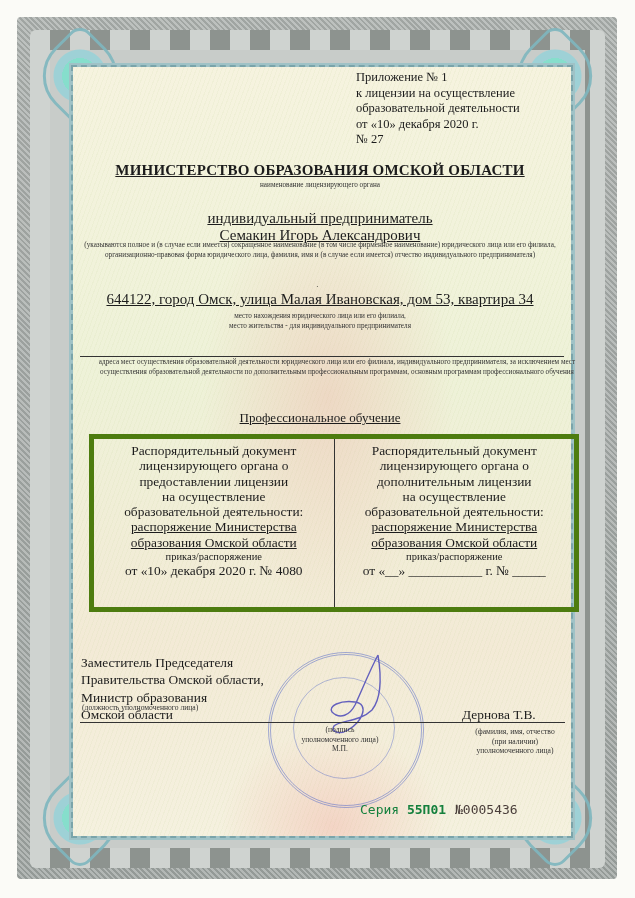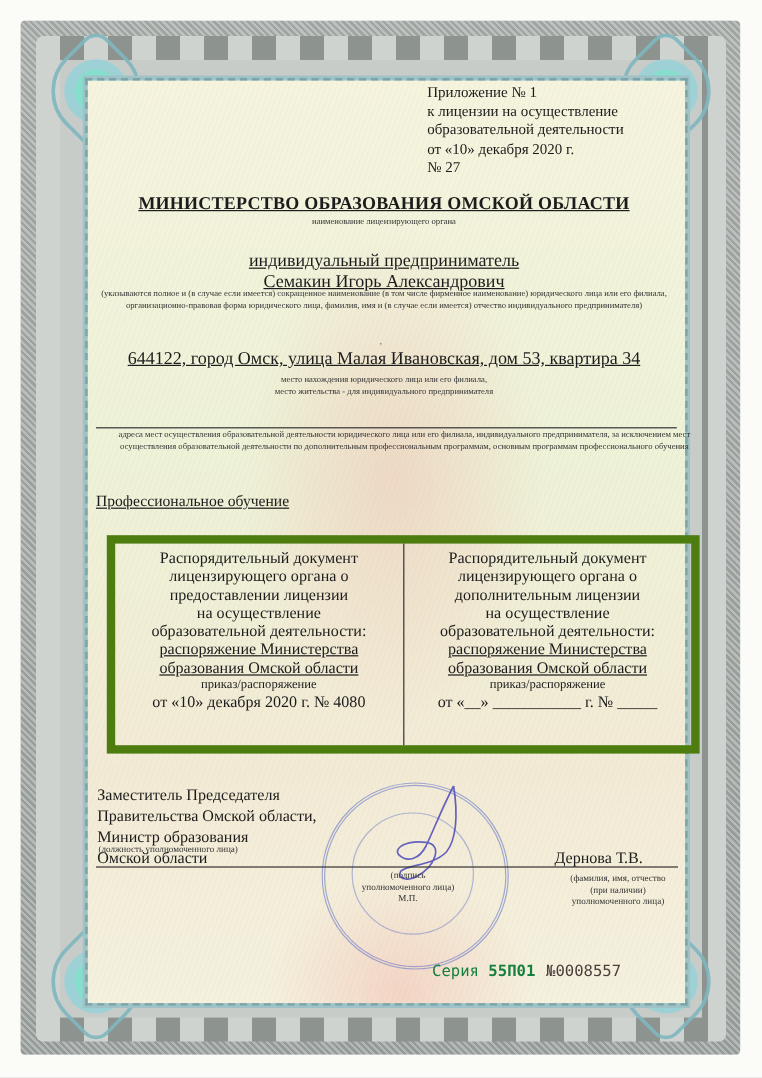--- a/index.html
+++ b/index.html
@@ -37,24 +37,24 @@
   .caption { font-size:7.2px; line-height:9.5px; text-align:center; color:#333; }
   .cap1 { left:90px; top:181px; width:460px; }
   .entity { left:80px; top:210px; width:480px; text-align:center; font-size:15px; line-height:17px; }
   .entity span { text-decoration:underline; display:block; }
   .cap2 { left:78px; top:241px; width:484px; }
   .dot { left:316px; top:282px; font-size:8px; }
   .address { left:80px; top:291px; width:480px; text-align:center; font-size:15px; text-decoration:underline; }
   .cap3 { left:90px; top:312px; width:460px; }
   .hr1 { left:80px; top:356px; width:484px; border-top:1px solid #333; }
   .cap4 { left:78px; top:358px; width:488px;margin-left:15px; }
-  .program { left:80px; top:410px; width:480px; font-size:13px; }
+  .program { left:80px; top:410px; width:480px; text-align:center; font-size:13px; }
   .program span { text-decoration:underline; }
 
-  .table { left:89px; top:446px; width:480px; height:168px; border:7px solid #4d7c0f; display:flex; }
+  .table { left:89px; top:434px; width:480px; height:168px; border:5px solid #4d7c0f; display:flex; }
   .cell { flex:1; text-align:center; font-size:13.4px; line-height:15.3px; padding-top:4px; }
   .cell + .cell { border-left:1px solid #333; }
   .cell .u { text-decoration:underline; }
   .cell .small { font-size:10.5px; line-height:13px; }
 
   .position { left:81px; top:654px; font-size:13.4px; line-height:17.3px; }
   .hr2 { left:80px; top:722px; width:485px; border-top:1px solid #333; }
   .cap5 { left:82px; top:703px; text-align:left; font-size:7.6px; }
   .cap6 { left:300px; top:725px; width:80px; font-size:7.6px; line-height:9.5px; }
   .signer { left:462px; top:707px; font-size:13.4px; }
@@ -162,14 +162,14 @@
   <div>(фамилия, имя, отчество</div>
   <div>(при наличии)</div>
   <div>уполномоченного лица)</div>
 </div>
 
 <div class="abs series">
   <span>Серия</span>
   <b>55П01</b>
 </div>
 <div class="abs number">
-  <span>№</span><span>0008557</span>
+  <span>№</span><span>0005436</span>
 </div>
 
 </body></html>

